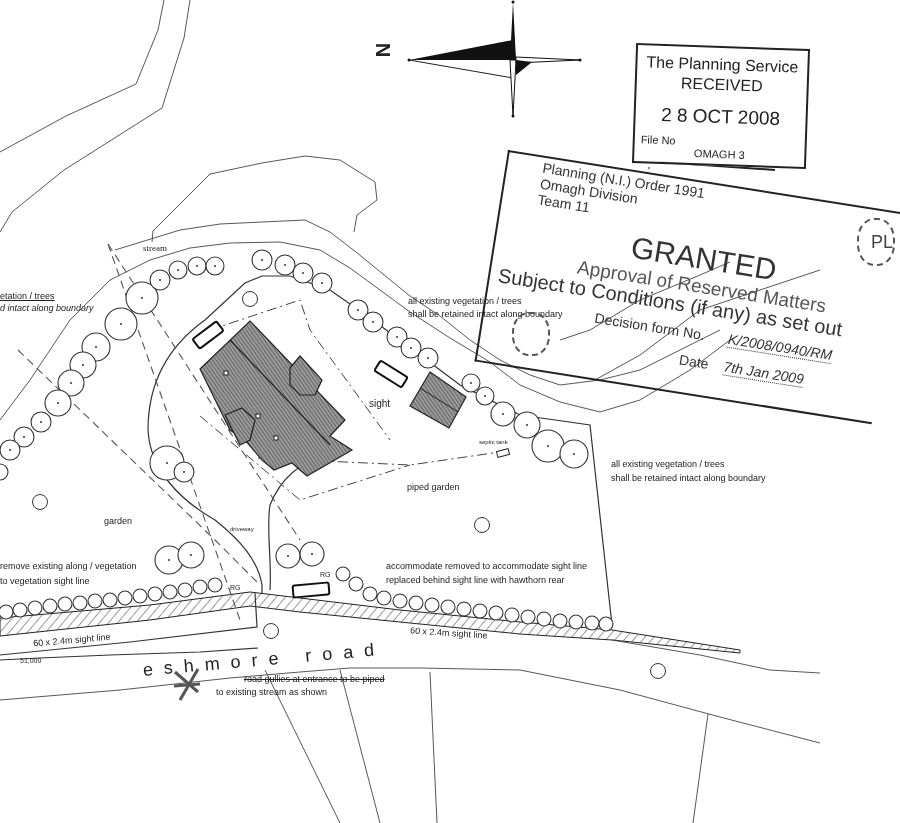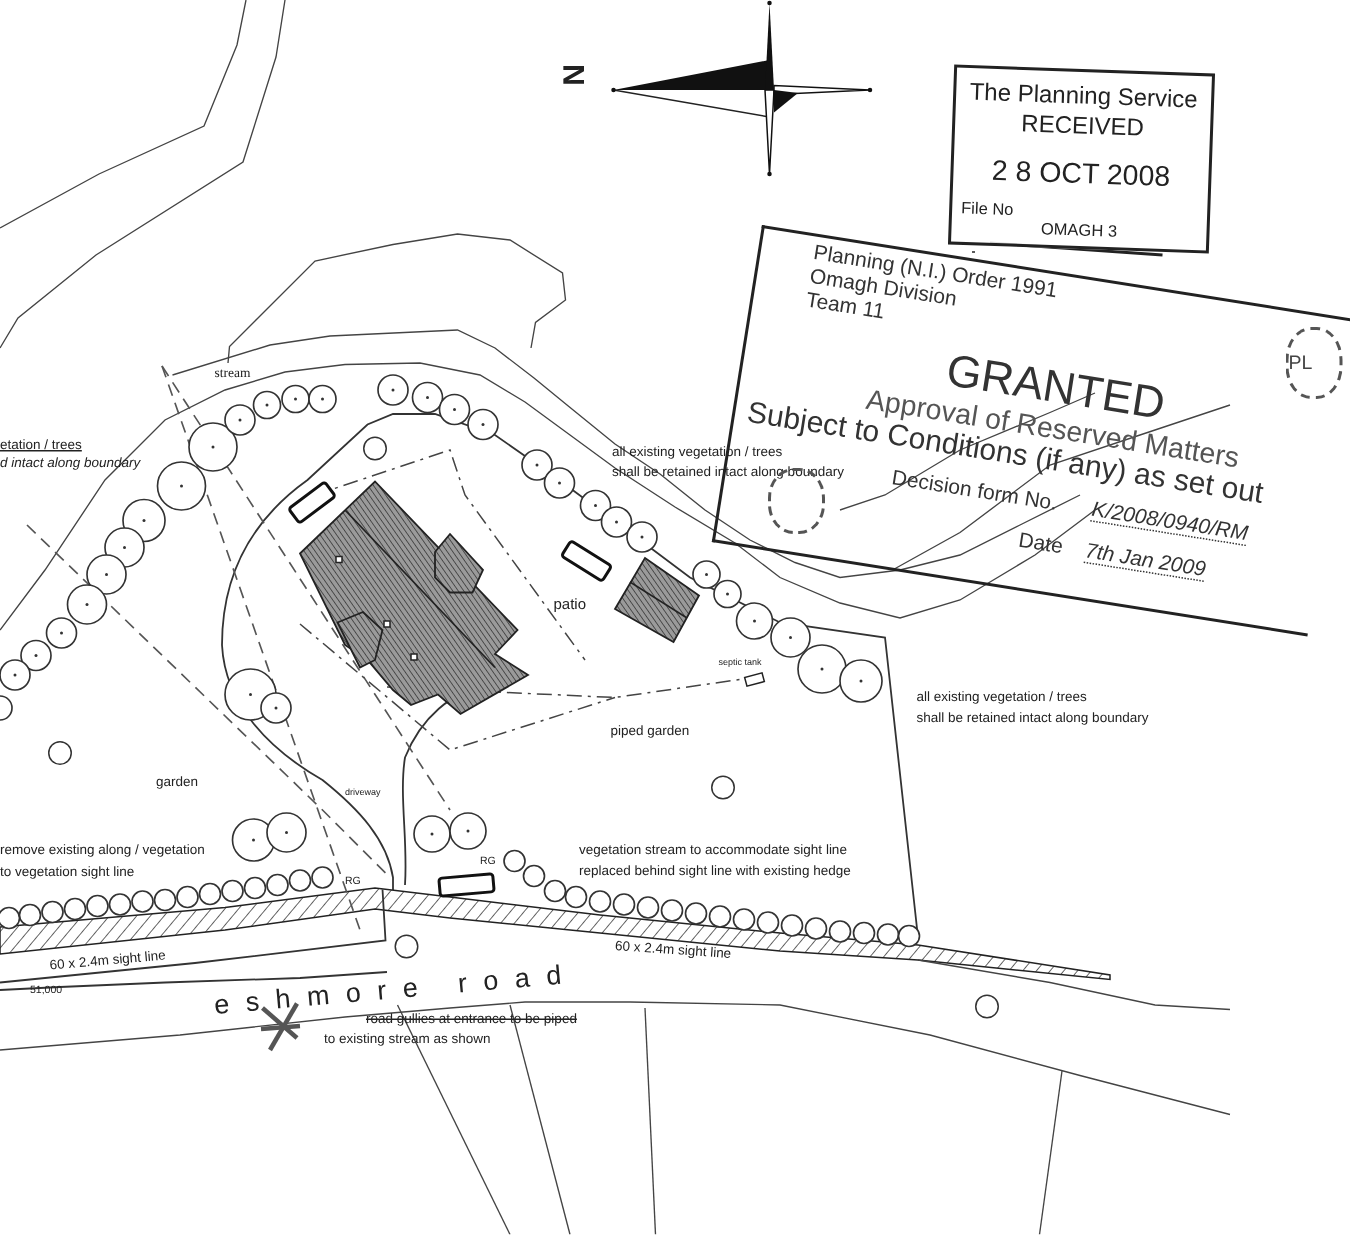--- a/index.html
+++ b/index.html
@@ -13,21 +13,21 @@
   .treedot { fill: #333; }
   .roof { fill: url(#hatchDense); stroke: #222; stroke-width: 1.2; }
   .hatch { fill: url(#hatchRoad); stroke: #222; stroke-width: 1; }
   .car { fill: #fff; stroke: #111; stroke-width: 2; }
   .lbl { position: absolute; font-size: 9px; color: #222; white-space: nowrap; line-height: 12px; }
   .road-name { position: absolute; font-size: 18px; letter-spacing: 11px; color: #222; transform: rotate(-5deg); transform-origin: left top; white-space: nowrap; }
   .stamp1 { position: absolute; left: 634px; top: 46px; width: 170px; height: 116px; border: 2px solid #222; transform: rotate(2deg); background: rgba(255,255,255,0.85); }
   .stamp1 .t { position: absolute; width: 100%; text-align: center; font-size: 16px; color: #222; }
   .stamp2 { position: absolute; left: 508px; top: 150px; width: 400px; height: 210px; border-left: 2px solid #222; border-bottom: 2px solid #222; border-top: 2px solid #222; transform: rotate(9deg); transform-origin: left top; }
   .stamp2 .s { position: absolute; white-space: nowrap; color: #333; }
-  .seal { position: absolute; border-radius: 45%; border: 2px dashed #555; color: #444; font-size: 13px; text-align: left; }
+  .seal { position: absolute; border-radius: 45%; border: 2px dashed #555; color: #444; font-size: 18px; text-align: right; }
   .sym { position: absolute; width: 14px; height: 14px; border: 1px solid #333; border-radius: 50%; font-size: 5px; text-align: center; line-height: 7px; background: #fff; }
 </style>
 </head>
 <body>
 
 <svg width="900" height="823" viewBox="0 0 900 823">
   <defs>
     <pattern id="hatchDense" patternUnits="userSpaceOnUse" width="3" height="3" patternTransform="rotate(-35)">
       <rect width="3" height="3" fill="#9a9a9a"></rect>
       <line x1="0" y1="0" x2="0" y2="3" stroke="#333" stroke-width="1"></line>
@@ -251,31 +251,31 @@
 <div class="sym" style="left:32px; top:494px;"></div>
 <div class="sym" style="left:474px; top:517px;"></div>
 <div class="sym" style="left:263px; top:623px;"></div>
 <div class="sym" style="left:650px; top:663px;"></div>
 
 <div class="lbl" style="left:143px; top:242px;font-family:Liberation Serif, serif;">stream</div>
 <div class="lbl" style="left:0px; top:290px;text-decoration:underline;">etation / trees</div>
 <div class="lbl" style="left:0px; top:302px;font-style:italic;">d intact along boundary</div>
 <div class="lbl" style="left:408px; top:295px;">all existing vegetation / trees</div>
 <div class="lbl" style="left:408px; top:308px;">shall be retained intact along boundary</div>
-<div class="lbl" style="left:369px; top:398px; font-size:10px;">patio</div>
+<div class="lbl" style="left:369px; top:398px; font-size:10px;">sight</div>
 <div class="lbl" style="left:479px; top:436px; font-size:6px;">septic tank</div>
 <div class="lbl" style="left:407px; top:481px;">piped garden</div>
 <div class="lbl" style="left:611px; top:458px;">all existing vegetation / trees</div>
 <div class="lbl" style="left:611px; top:472px;">shall be retained intact along boundary</div>
 <div class="lbl" style="left:104px; top:515px;">garden</div>
 <div class="lbl" style="left:230px; top:523px; font-size:6px;">driveway</div>
 <div class="lbl" style="left:0px; top:560px;">remove existing along / vegetation</div>
 <div class="lbl" style="left:0px; top:575px;">to vegetation sight line</div>
-<div class="lbl" style="left:386px; top:560px;">vegetation stream to accommodate sight line</div>
-<div class="lbl" style="left:386px; top:574px;">replaced behind sight line with existing hedge</div>
+<div class="lbl" style="left:386px; top:560px;">accommodate removed to accommodate sight line</div>
+<div class="lbl" style="left:386px; top:574px;">replaced behind sight line with hawthorn rear</div>
 <div class="lbl" style="left:230px; top:582px; font-size:7px;">RG</div>
 <div class="lbl" style="left:320px; top:569px; font-size:7px;">RG</div>
 <div class="lbl" style="left:33px; top:634px; transform:rotate(-5deg);">60 x 2.4m sight line</div>
 <div class="lbl" style="left:410px; top:627px; transform:rotate(4deg);">60 x 2.4m sight line</div>
 <div class="lbl" style="left:20px; top:655px; font-size:7px;">51,000</div>
 <div class="road-name" style="left:142px; top:660px;">eshmore road</div>
 <div class="lbl" style="left:216px; top:673px; text-decoration:line-through;padding-left:28px;">road gullies at entrance to be piped</div>
 <div class="lbl" style="left:216px; top:686px;">to existing stream as shown</div>
 
 <div class="stamp1">

